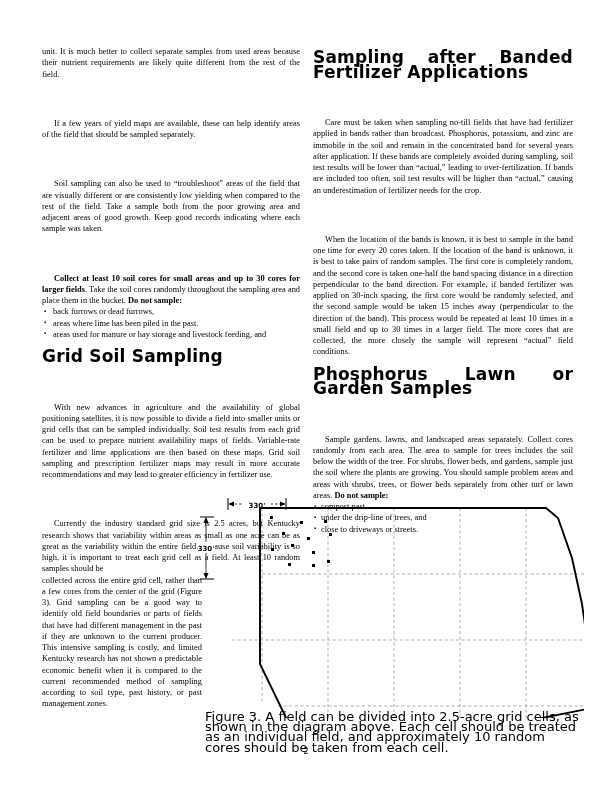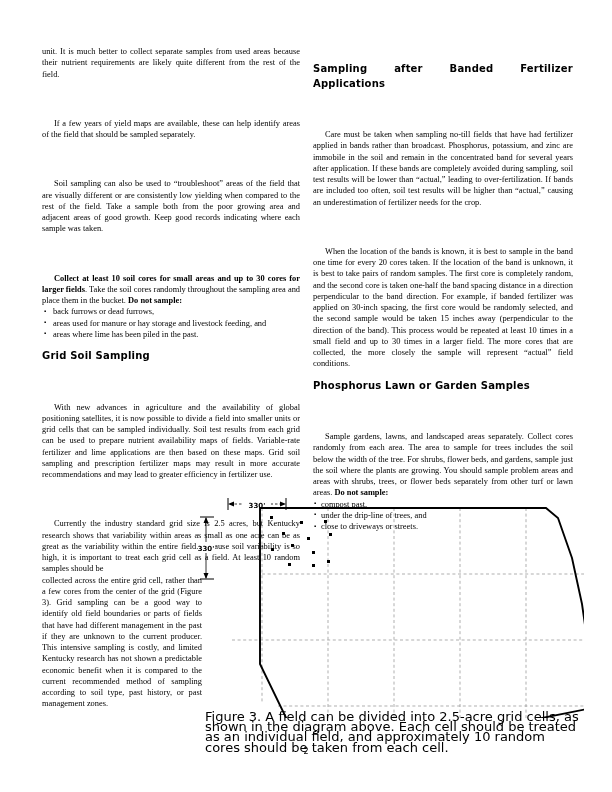--- a/index.html
+++ b/index.html
@@ -28,25 +28,25 @@
     text-justify: inter-word;
   }
   .col-left  { left: 42px;  width: 258px; }
   .col-right { left: 313px; width: 260px; }
 
   p { margin: 0; }
   p.ind { text-indent: 12px; margin-top: 38px; }
 
   h2 {
     font-family: "DejaVu Sans", sans-serif;
-    font-size: 10px;
+    font-size: 17px;
     line-height: 14.5px;
     font-weight: bold;
     letter-spacing: 0.2px;
-    margin: 16px 0 2px 0;
+    margin: 4px 0 2px 0;
   }
   h2.spaced { margin-top: 9px; }
 
   b, .b { font-weight: bold; }
 
   ul {
     margin: 0;
     padding: 0 0 0 11px;
     list-style: none;
   }
@@ -114,22 +114,22 @@
   <div class="col col-left">
 
     <p>unit. It is much better to collect separate samples from used areas because their nutrient requirements are likely quite different from the rest of the field.</p>
     <p class="ind">If a few years of yield maps are available, these can help identify areas of the field that should be sampled separately.</p>
     <p class="ind">Soil sampling can also be used to “troubleshoot” areas of the field that are visually different or are consistently low yielding when compared to the rest of the field. Take a sample both from the poor growing area and adjacent areas of good growth. Keep good records indicating where each sample was taken.</p>
 
     <p class="ind"><b>Collect at least 10 soil cores for small areas and up to 30 cores for larger fields</b><span>. Take the soil cores randomly throughout the sampling area and place them in the bucket. </span><b>Do not sample</b><b>:</b></p>
 
     <ul>
       <li>back furrows or dead furrows,</li>
+      <li>areas where lime has been piled in the past.</li>
       <li>areas used for manure or hay storage and livestock feeding, and</li>
-      <li>areas where lime has been piled in the past.</li>
     </ul>
 
     <h2 class="spaced">Grid Soil Sampling</h2>
     <p class="ind">With new advances in agriculture and the availability of global positioning satellites, it is now possible to divide a field into smaller units or grid cells that can be sampled individually. Soil test results from each grid can be used to prepare nutrient availability maps of fields. Variable-rate fertilizer and lime applications are then based on these maps. Grid soil sampling and prescription fertilizer maps may result in more accurate recommendations and may lead to greater efficiency in fertilizer use.</p>
     <p class="ind">Currently the industry standard grid size is 2.5 acres, but Kentucky research shows that variability within areas as small as one acre can be as great as the variability within the entire field. Because soil variability is so high, it is important to treat each grid cell as a field. At least 10 random samples should be</p>
     <p class="narrow">collected across the entire grid cell, rather than a few cores from the center of the grid (Figure 3). Grid sampling can be a good way to identify old field boundaries or parts of fields that have had different management in the past if they are unknown to the current producer. This intensive sampling is costly, and limited Kentucky research has not shown a predictable economic benefit when it is compared to the current recommended method of sampling according to soil type, past history, or past management zones.</p>
 
   </div>
 
   <div class="col col-right">

